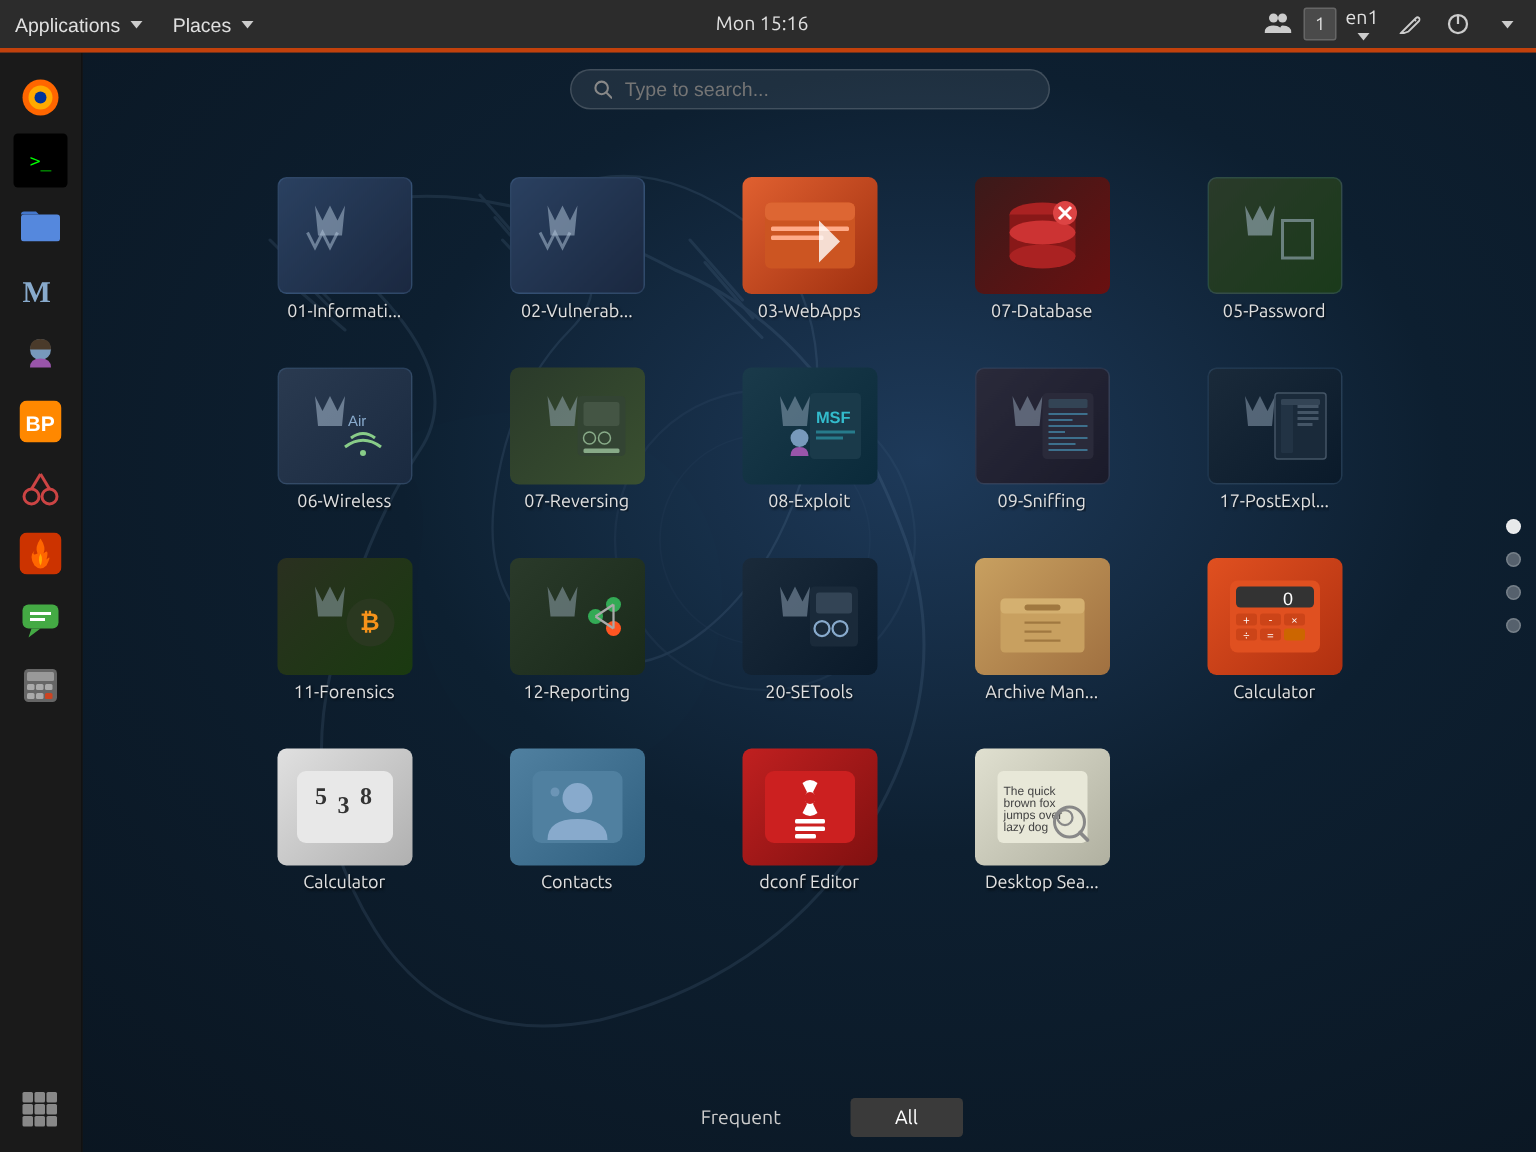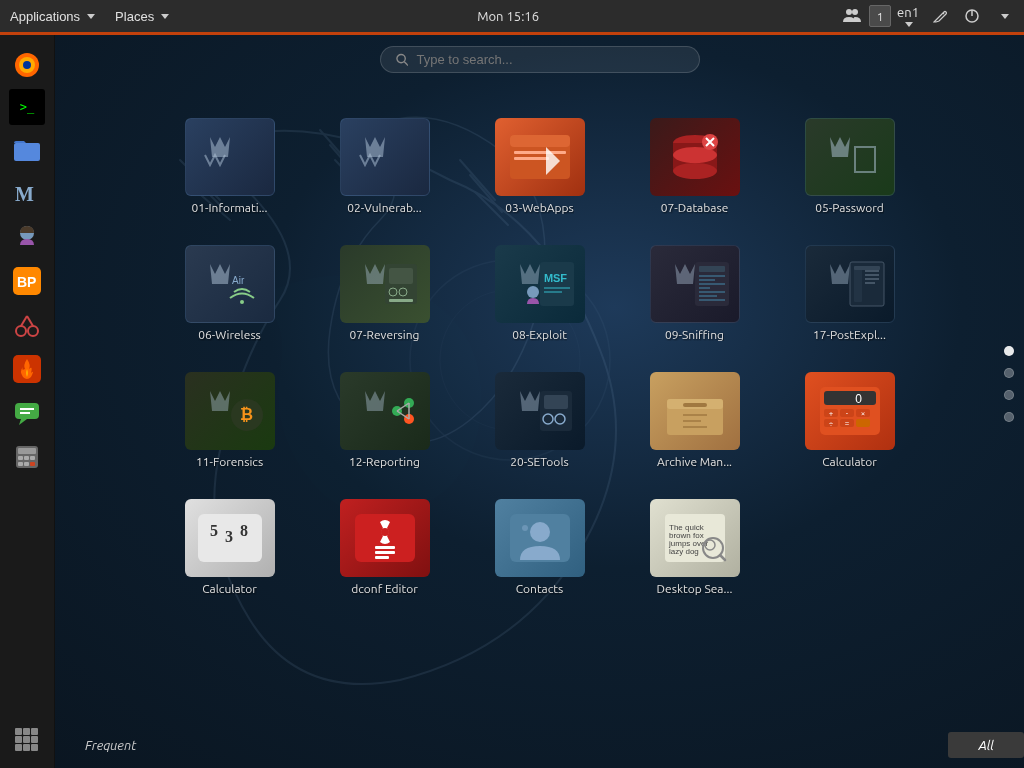--- a/index.html
+++ b/index.html
@@ -226,24 +226,23 @@
       border: 1px solid rgba(100,150,200,0.2);
     }
 
     
     .bottom-tabs {
       position: absolute;
       bottom: 10px;
       left: 55px;
       right: 0;
       display: flex;
-      justify-content: space-between;
+      justify-content: center;
       gap: 16px;
       z-index: 10;
-      font-style: italic;
     }
 
     .bottom-tab {
       padding: 6px 30px;
       font-size: 13px;
       cursor: pointer;
       border-radius: 3px;
       color: #ccc;
     }
 
@@ -710,44 +709,44 @@
           <rect x="8" y="6" width="64" height="48" rx="6" fill="#e8e8e8"></rect>
           <text x="20" y="28" fill="#333" font-size="16" font-weight="bold" font-family="serif">5</text>
           <text x="35" y="34" fill="#333" font-size="16" font-weight="bold" font-family="serif">3</text>
           <text x="50" y="28" fill="#333" font-size="16" font-weight="bold" font-family="serif">8</text>
         </svg>
       </div>
       <span class="app-label">Calculator</span>
     </div>
 
     <div class="app-item">
+      <div class="app-icon icon-contacts">
+        <svg width="80" height="60" viewBox="0 0 80 60">
+          <rect x="10" y="6" width="60" height="48" rx="6" fill="#5080a0"></rect>
+          <circle cx="40" cy="24" r="10" fill="#88aacc"></circle>
+          <path d="M20,52 Q20,38 40,38 Q60,38 60,52Z" fill="#88aacc"></path>
+          <circle cx="25" cy="20" r="3" fill="#88aacc" opacity="0.5"></circle>
+        </svg>
+      </div>
+      <span class="app-label">Contacts</span>
+    </div>
+
+    <div class="app-item">
       <div class="app-icon icon-dconf">
         <svg width="80" height="60" viewBox="0 0 80 60">
           <rect x="10" y="6" width="60" height="48" rx="6" fill="#cc2020"></rect>
 
           <path d="M35,14 Q40,10 45,14 L42,20 Q45,24 42,28 L45,34 Q40,38 35,34 L38,28 Q35,24 38,20Z" fill="white"></path>
           <circle cx="40" cy="24" r="4" fill="#cc2020"></circle>
           <rect x="30" y="38" width="20" height="3" rx="1" fill="white"></rect>
           <rect x="30" y="43" width="20" height="3" rx="1" fill="white"></rect>
           <rect x="30" y="48" width="14" height="3" rx="1" fill="white"></rect>
         </svg>
       </div>
       <span class="app-label">dconf Editor</span>
-    </div>
-
-    <div class="app-item">
-      <div class="app-icon icon-contacts">
-        <svg width="80" height="60" viewBox="0 0 80 60">
-          <rect x="10" y="6" width="60" height="48" rx="6" fill="#5080a0"></rect>
-          <circle cx="40" cy="24" r="10" fill="#88aacc"></circle>
-          <path d="M20,52 Q20,38 40,38 Q60,38 60,52Z" fill="#88aacc"></path>
-          <circle cx="25" cy="20" r="3" fill="#88aacc" opacity="0.5"></circle>
-        </svg>
-      </div>
-      <span class="app-label">Contacts</span>
     </div>
 
     <div class="app-item">
       <div class="app-icon icon-desktop-search">
         <svg width="80" height="60" viewBox="0 0 80 60">
           <rect x="10" y="6" width="60" height="48" rx="4" fill="#e8e8d8"></rect>
           <text x="14" y="22" fill="#444" font-size="8" font-family="sans-serif">The quick</text>
           <text x="14" y="30" fill="#444" font-size="8" font-family="sans-serif">brown fox</text>
           <text x="14" y="38" fill="#444" font-size="8" font-family="sans-serif">jumps over</text>
           <text x="14" y="46" fill="#444" font-size="8" font-family="sans-serif">lazy dog</text>

